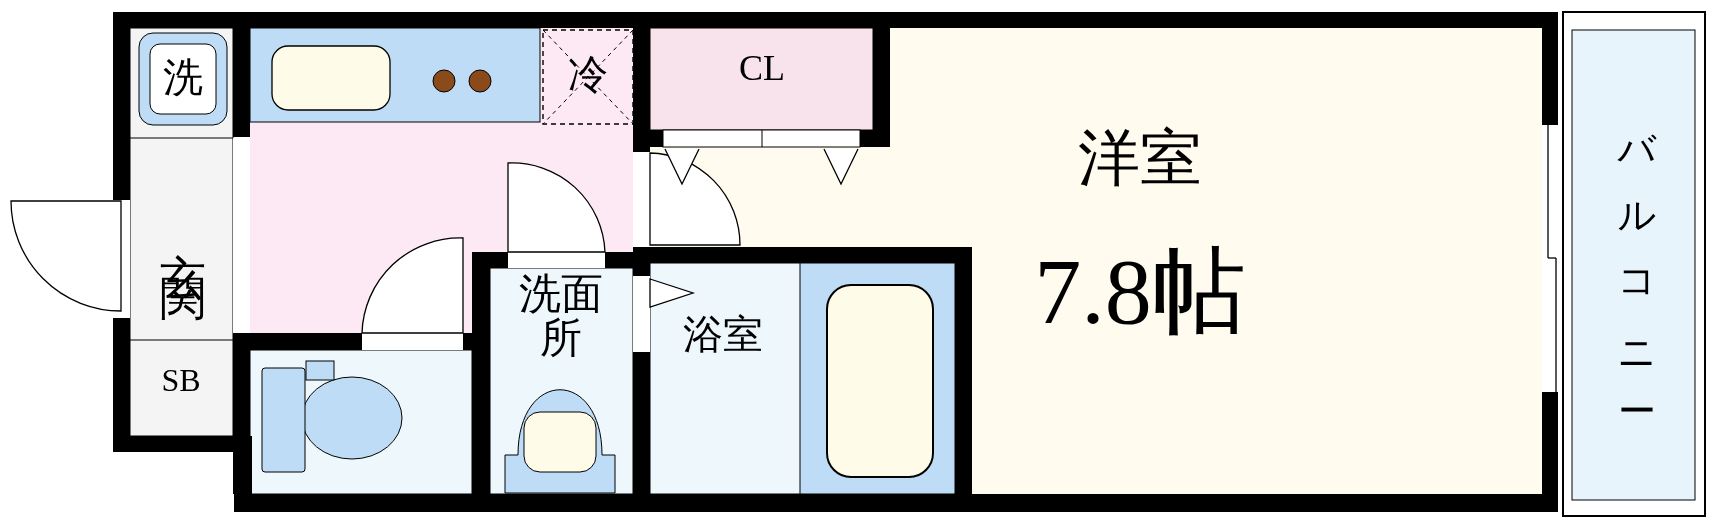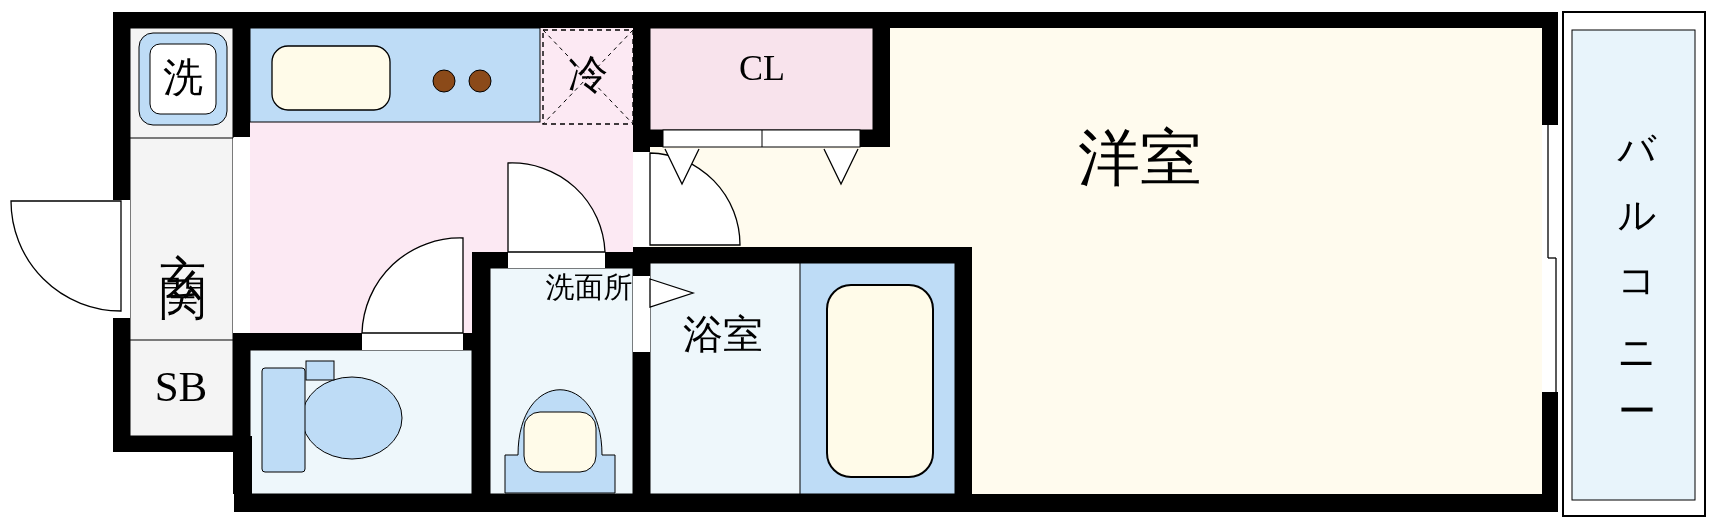--- a/index.html
+++ b/index.html
@@ -106,20 +106,21 @@
   </g>
 
   <g>
     <rect x="139" y="33" width="88" height="92" rx="14" class="thin" fill="#bedcf6"></rect>
     <rect x="150" y="44" width="66" height="70" rx="10" class="thin white"></rect>
   </g>
 </svg>
 
 <div class="lbl" style="left:163px;top:57px;width:40px;font-size:40px;">洗</div>
 <div class="lbl vert" style="left:155px;top:148px;width:52px;height:185px;font-size:46px;letter-spacing:26px;">玄関</div>
-<div class="lbl" style="left:141px;top:364px;width:80px;font-size:43px;">SB</div>
+<div class="lbl" style="left:141px;top:364px;width:80px;font-size:32px;">SB</div>
 <div class="lbl" style="left:568px;top:54px;width:40px;font-size:40px;">冷</div>
 <div class="lbl" style="left:722px;top:50px;width:80px;font-size:36px;">CL</div>
-<div class="lbl" style="left:509px;top:272px;width:104px;font-size:29px;margin-left:28px;">洗面所</div>
+<div class="lbl" style="left:509px;top:272px;width:104px;font-size:42px;">洗面所</div>
 <div class="lbl" style="left:682px;top:314px;width:82px;font-size:40px;">浴室</div>
 <div class="lbl" style="left:940px;top:126px;width:400px;font-size:62px;text-align:center;">洋室</div>
+<div class="lbl" style="left:940px;top:242px;width:400px;font-size:94px;">7.8帖</div>
 <div class="lbl vert" style="left:1612px;top:52px;width:44px;height:420px;font-size:38px;letter-spacing:28px;">バルコニー</div>
 </div>
 
 </body></html>

